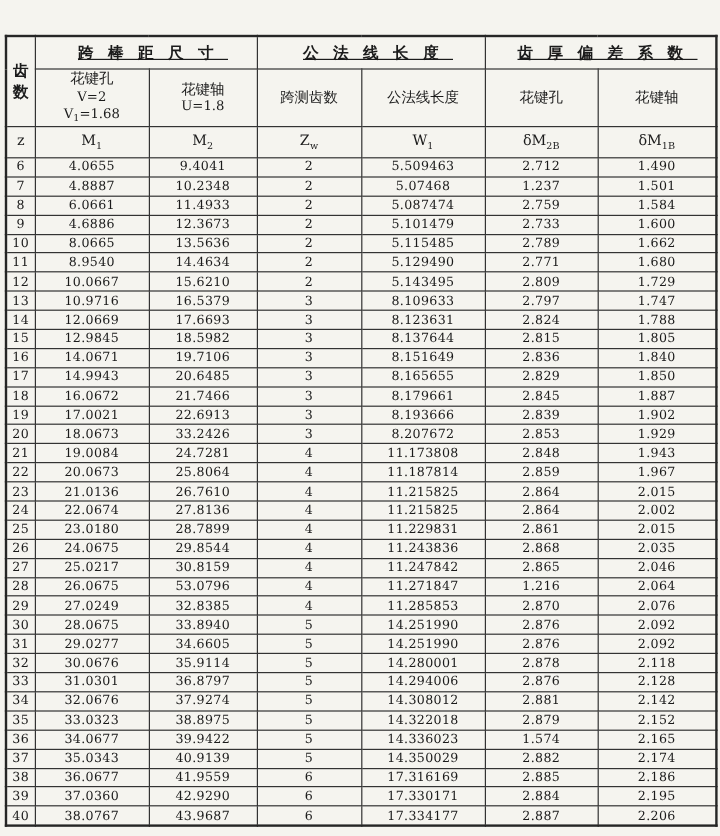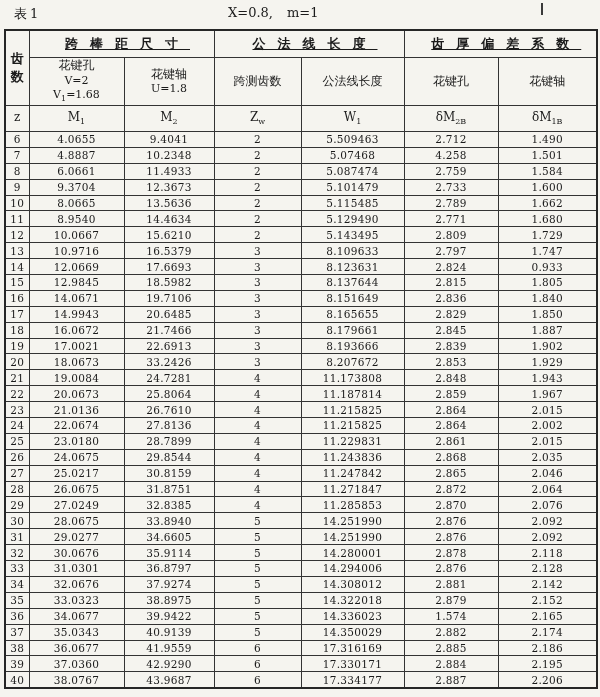--- a/index.html
+++ b/index.html
@@ -37,27 +37,20 @@
   tr.r-sym td{height:25px;font-size:12px;}
   sub{font-size:8px;}
   tbody td{height:14.9px;font-size:10.5px;letter-spacing:0.3px;}
   tbody td.col-z{font-size:10.5px;}
 </style>
 </head>
 <body>
 
 <div class="page">
 
-  <div class="title-row">
-    <span class="table-label">表1</span>
-    <span class="condition">
-      <span class="part">X=0.8,</span><span>m=1</span>
-    </span>
-    <span class="artifact-tick"></span>
-  </div>
 
   <table class="main">
     <colgroup>
       <col style="width:24px">
         <col style="width:95px">
         <col style="width:90px">
       <col style="width:87px">
         <col style="width:103px">
         <col style="width:94px">
         <col style="width:99px">
@@ -103,35 +96,35 @@
           <td class="col-w1">5.509463</td>
           <td class="col-dm2b">2.712</td>
           <td class="col-dm1b">1.490</td>
         </tr>
         <tr>
           <td class="col-z">7</td>
           <td class="col-m1">4.8887</td>
           <td class="col-m2">10.2348</td>
           <td class="col-zw">2</td>
           <td class="col-w1">5.07468</td>
-          <td class="col-dm2b">4.258</td>
+          <td class="col-dm2b">1.237</td>
           <td class="col-dm1b">1.501</td>
         </tr>
         <tr>
           <td class="col-z">8</td>
           <td class="col-m1">6.0661</td>
           <td class="col-m2">11.4933</td>
           <td class="col-zw">2</td>
           <td class="col-w1">5.087474</td>
           <td class="col-dm2b">2.759</td>
           <td class="col-dm1b">1.584</td>
         </tr>
         <tr>
           <td class="col-z">9</td>
-          <td class="col-m1">9.3704</td>
+          <td class="col-m1">4.6886</td>
           <td class="col-m2">12.3673</td>
           <td class="col-zw">2</td>
           <td class="col-w1">5.101479</td>
           <td class="col-dm2b">2.733</td>
           <td class="col-dm1b">1.600</td>
         </tr>
         <tr>
           <td class="col-z">10</td>
           <td class="col-m1">8.0665</td>
           <td class="col-m2">13.5636</td>
@@ -167,21 +160,21 @@
           <td class="col-dm2b">2.797</td>
           <td class="col-dm1b">1.747</td>
         </tr>
         <tr>
           <td class="col-z">14</td>
           <td class="col-m1">12.0669</td>
           <td class="col-m2">17.6693</td>
           <td class="col-zw">3</td>
           <td class="col-w1">8.123631</td>
           <td class="col-dm2b">2.824</td>
-          <td class="col-dm1b">0.933</td>
+          <td class="col-dm1b">1.788</td>
         </tr>
         <tr>
           <td class="col-z">15</td>
           <td class="col-m1">12.9845</td>
           <td class="col-m2">18.5982</td>
           <td class="col-zw">3</td>
           <td class="col-w1">8.137644</td>
           <td class="col-dm2b">2.815</td>
           <td class="col-dm1b">1.805</td>
         </tr>
@@ -289,24 +282,24 @@
           <td class="col-m1">25.0217</td>
           <td class="col-m2">30.8159</td>
           <td class="col-zw">4</td>
           <td class="col-w1">11.247842</td>
           <td class="col-dm2b">2.865</td>
           <td class="col-dm1b">2.046</td>
         </tr>
         <tr>
           <td class="col-z">28</td>
           <td class="col-m1">26.0675</td>
-          <td class="col-m2">31.8751</td>
+          <td class="col-m2">53.0796</td>
           <td class="col-zw">4</td>
           <td class="col-w1">11.271847</td>
-          <td class="col-dm2b">2.872</td>
+          <td class="col-dm2b">1.216</td>
           <td class="col-dm1b">2.064</td>
         </tr>
         <tr>
           <td class="col-z">29</td>
           <td class="col-m1">27.0249</td>
           <td class="col-m2">32.8385</td>
           <td class="col-zw">4</td>
           <td class="col-w1">11.285853</td>
           <td class="col-dm2b">2.870</td>
           <td class="col-dm1b">2.076</td>

